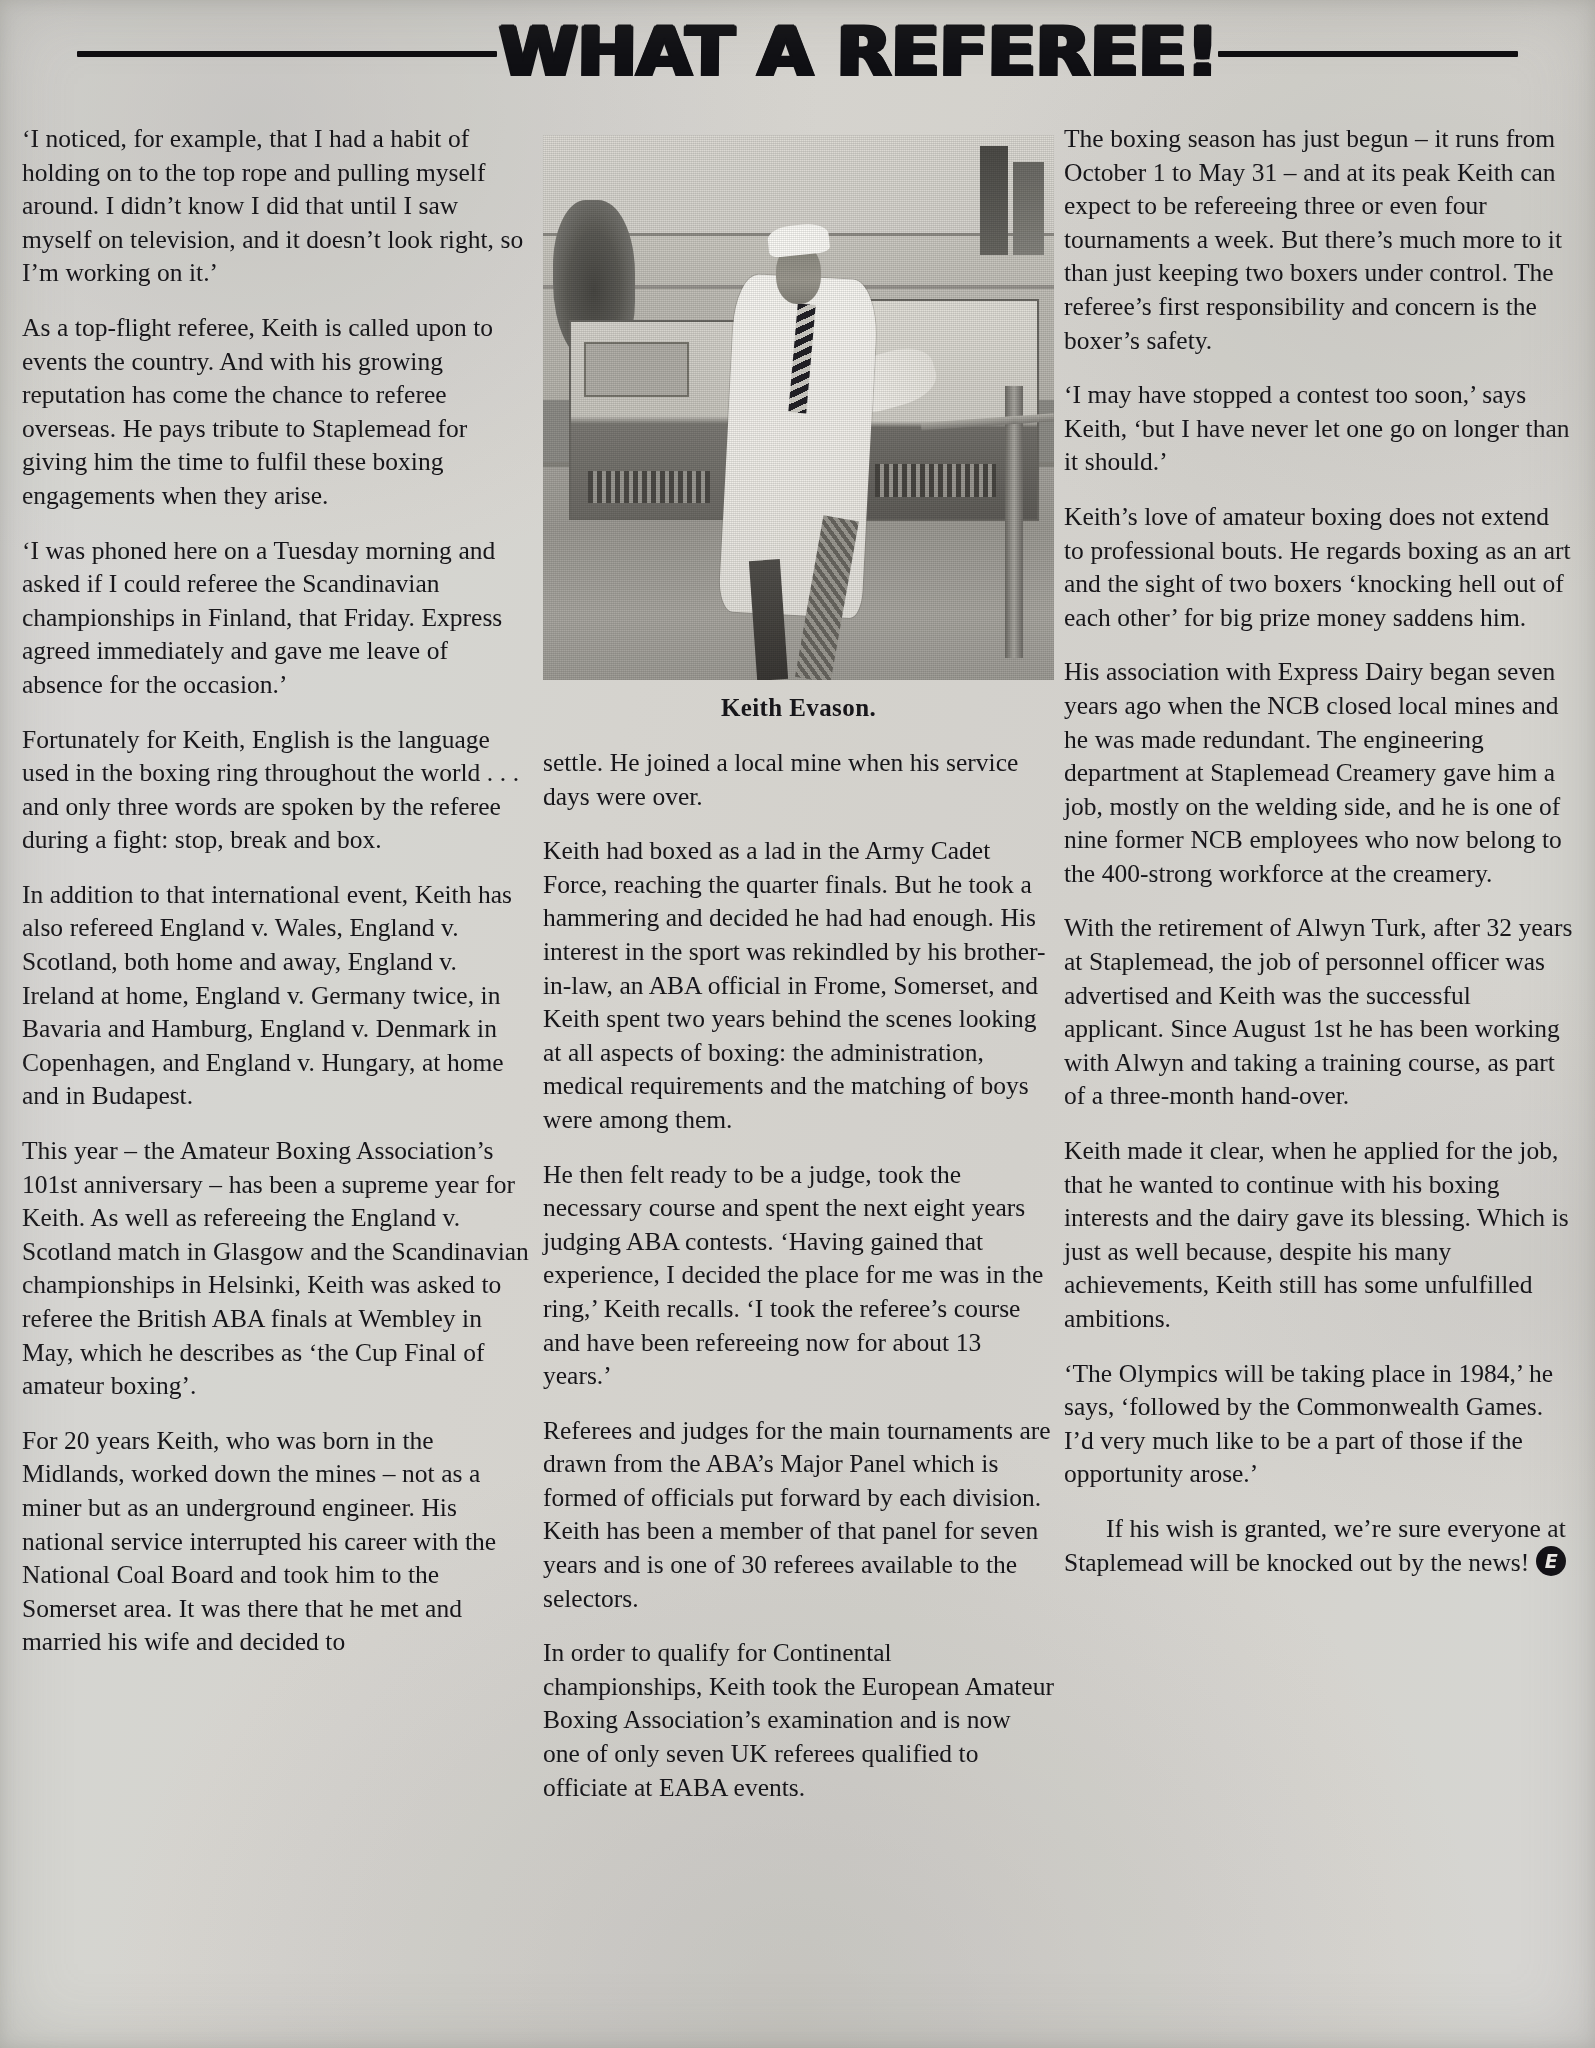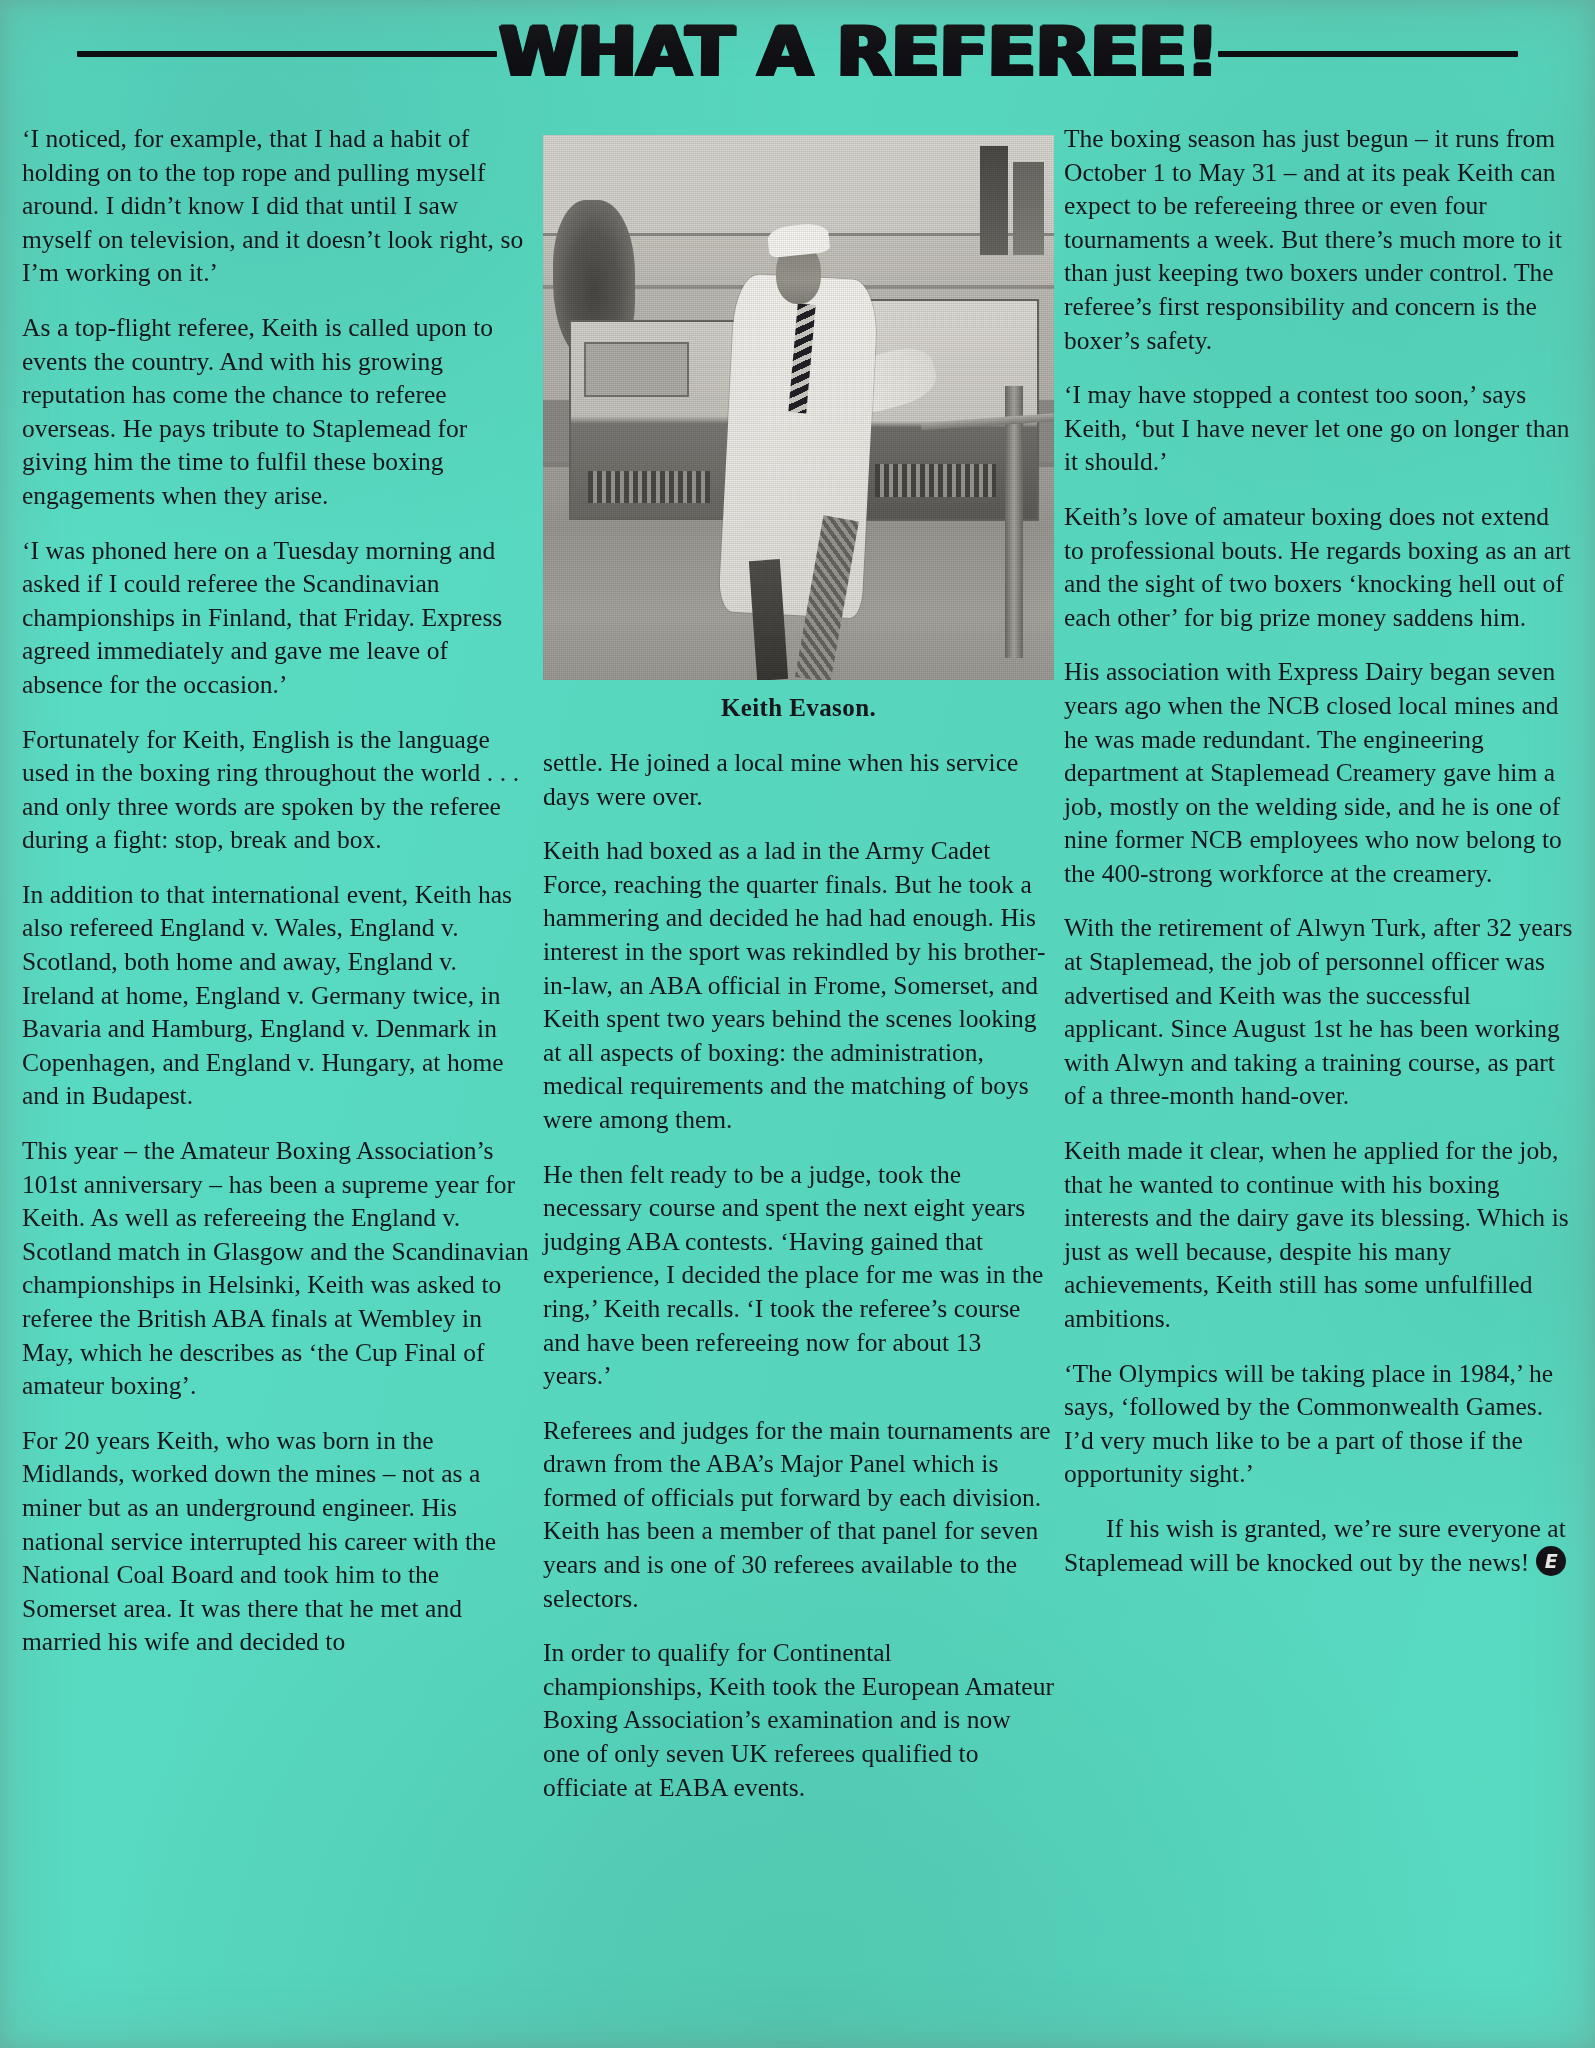--- a/index.html
+++ b/index.html
@@ -6,21 +6,21 @@
   html, body {
     margin: 0;
     padding: 0;
     background: #6b6b6b;
   }
   .page {
     position: relative;
     width: 1595px;
     height: 2048px;
     margin: 0 auto;
-    background: #5eead4;
+    background: #e5e5e5;
     overflow: hidden;
     font-family: "Liberation Serif", "DejaVu Serif", serif;
     color: #17161a;
   }
   
   .paper-tex {
     position: absolute;
     inset: 0;
     pointer-events: none;
     background:
@@ -315,20 +315,20 @@
       <p>In order to qualify for Continental championships, Keith took the European Amateur Boxing Association’s examination and is now one of only seven UK referees qualified to officiate at EABA events.</p>
     </div>
 
     <div class="col right">
       <p>The boxing season has just begun – it runs from October 1 to May 31 – and at its peak Keith can expect to be refereeing three or even four tournaments a week. But there’s much more to it than just keeping two boxers under control. The referee’s first responsibility and concern is the boxer’s safety.</p>
       <p>‘I may have stopped a contest too soon,’ says Keith, ‘but I have never let one go on longer than it should.’</p>
       <p>Keith’s love of amateur boxing does not extend to professional bouts. He regards boxing as an art and the sight of two boxers ‘knocking hell out of each other’ for big prize money saddens him.</p>
       <p>His association with Express Dairy began seven years ago when the NCB closed local mines and he was made redundant. The engineering department at Staplemead Creamery gave him a job, mostly on the welding side, and he is one of nine former NCB employees who now belong to the 400-strong workforce at the creamery.</p>
       <p>With the retirement of Alwyn Turk, after 32 years at Staplemead, the job of personnel officer was advertised and Keith was the successful applicant. Since August 1st he has been working with Alwyn and taking a training course, as part of a three-month hand-over.</p>
       <p>Keith made it clear, when he applied for the job, that he wanted to continue with his boxing interests and the dairy gave its blessing. Which is just as well because, despite his many achievements, Keith still has some unfulfilled ambitions.</p>
-      <p>‘The Olympics will be taking place in 1984,’ he says, ‘followed by the Commonwealth Games. I’d very much like to be a part of those if the opportunity sight.’</p>
+      <p>‘The Olympics will be taking place in 1984,’ he says, ‘followed by the Commonwealth Games. I’d very much like to be a part of those if the opportunity arose.’</p>
       <p><span class="lastline">If his wish is granted, we’re sure everyone at Staplemead will be knocked out by the news!</span><span class="endmark"></span></p>
     </div>
 
   </div>
 
   <div class="edge-vig"></div>
 </div>
 
 </body></html>

